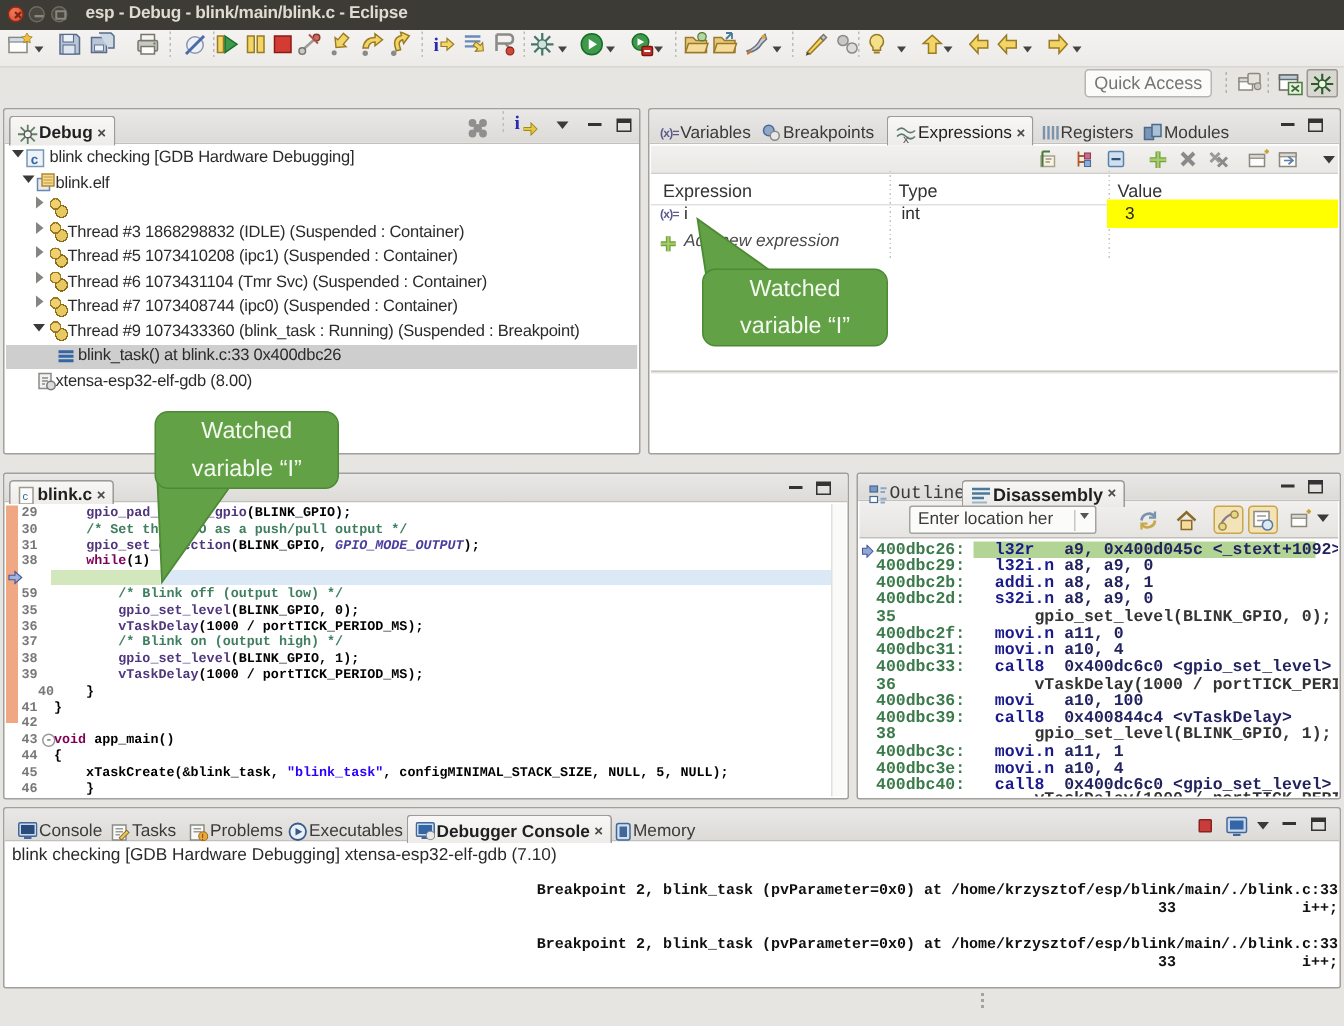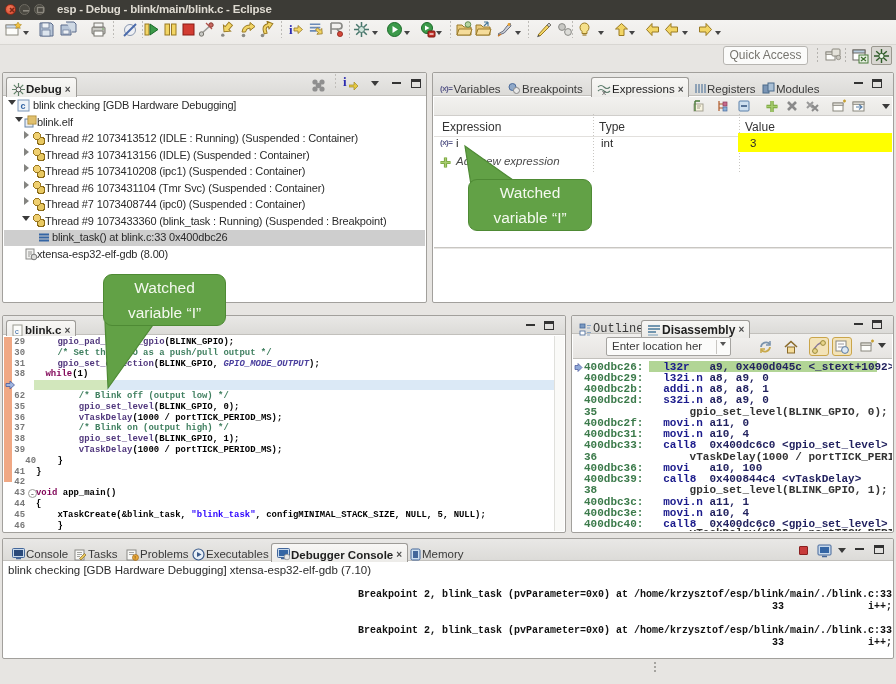--- a/index.html
+++ b/index.html
@@ -271,26 +271,25 @@
         <svg class="ticon" style="left:20px">
           <rect x="1" y="4" width="8" height="8" fill="#e8ecf2" stroke="#6a86a8"></rect>
           <rect x="4" y="1" width="8" height="8" fill="#f5d98c" stroke="#b08a30"></rect>
           <path d="M5 3 H11 M5 5 H11 M5 7 H11" stroke="#c09a40" stroke-width="0.8"></path>
         </svg>
         <span class="tlab" style="left:33px">blink.elf</span>
       </div>
   <div class="trow" style="top:33.5px;">
         <span class="arr rt" style="left:20px"></span>
         <i class="sv thr" style="left:28px"></i>
-        <span class="tlab" style="left:41px">Thread #2 1073413512 (IDLE : Running) (Suspended : Container)</span>
       </div>
   <div class="trow" style="top:50px;">
         <span class="arr rt" style="left:20px"></span>
         <i class="sv thr" style="left:28px"></i>
-        <span class="tlab" style="left:41px">Thread #3 1073413156 (IDLE) (Suspended : Container)</span>
+        <span class="tlab" style="left:41px">Thread #3 1868298832 (IDLE) (Suspended : Container)</span>
       </div>
   <div class="trow" style="top:66.5px;">
         <span class="arr rt" style="left:20px"></span>
         <i class="sv thr" style="left:28px"></i>
         <span class="tlab" style="left:41px">Thread #5 1073410208 (ipc1) (Suspended : Container)</span>
       </div>
   <div class="trow" style="top:83px;">
         <span class="arr rt" style="left:20px"></span>
         <i class="sv thr" style="left:28px"></i>
         <span class="tlab" style="left:41px">Thread #6 1073431104 (Tmr Svc) (Suspended : Container)</span>
@@ -452,24 +451,24 @@
   <div class="abs" style="top:11.8px;left:0;width:100%;height:10.8px;">
         <span class="abs" style="left:0;width:21px;text-align:right;color:#787878;">30</span>
         <span class="abs" style="left:32px;white-space:pre;">    <span style="color:#3f7f5f">/* Set the GPIO as a push/pull output */</span></span>
       </div>
   <div class="abs" style="top:22.6px;left:0;width:100%;height:10.8px;">
         <span class="abs" style="left:0;width:21px;text-align:right;color:#787878;">31</span>
         <span class="abs" style="left:32px;white-space:pre;">    <b style="color:#50377d">gpio_set_direction</b>(BLINK_GPIO, <i><b style="color:#4a3f9e">GPIO_MODE_OUTPUT</b></i>);</span>
       </div>
   <div class="abs" style="top:33.4px;left:0;width:100%;height:10.8px;">
         <span class="abs" style="left:0;width:21px;text-align:right;color:#787878;">38</span>
-        <span class="abs" style="left:20px;white-space:pre;">    <b style="color:#7f0055">while</b>(1)</span>
+        <span class="abs" style="left:32px;white-space:pre;">    <b style="color:#7f0055">while</b>(1)</span>
       </div>
   <div class="abs" style="top:55.0px;left:0;width:100%;height:10.8px;">
-        <span class="abs" style="left:0;width:21px;text-align:right;color:#787878;">62</span>
+        <span class="abs" style="left:0;width:21px;text-align:right;color:#787878;">59</span>
         <span class="abs" style="left:32px;white-space:pre;">        <span style="color:#3f7f5f">/* Blink off (output low) */</span></span>
       </div>
   <div class="abs" style="top:65.8px;left:0;width:100%;height:10.8px;">
         <span class="abs" style="left:0;width:21px;text-align:right;color:#787878;">35</span>
         <span class="abs" style="left:32px;white-space:pre;">        <b style="color:#50377d">gpio_set_level</b>(BLINK_GPIO, 0);</span>
       </div>
   <div class="abs" style="top:76.6px;left:0;width:100%;height:10.8px;">
         <span class="abs" style="left:0;width:21px;text-align:right;color:#787878;">36</span>
         <span class="abs" style="left:32px;white-space:pre;">        <b style="color:#50377d">vTaskDelay</b>(1000 / portTICK_PERIOD_MS);</span>
       </div>

